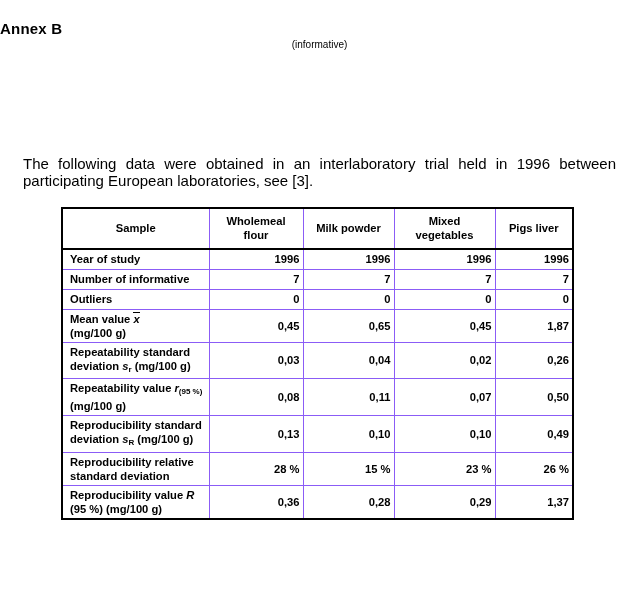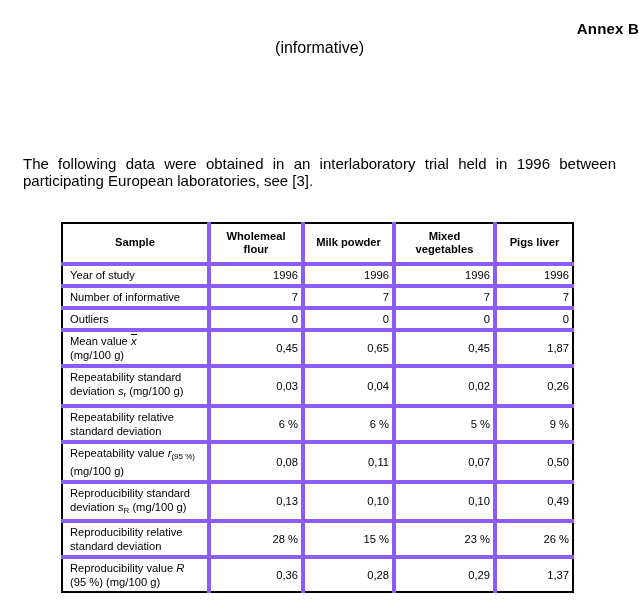--- a/index.html
+++ b/index.html
@@ -20,32 +20,32 @@
     position: absolute;
     inset: 0;
   }
 
   
   .annex-title {
     position: absolute;
     left: 0;
     right: 0;
     top: 20px;
-    text-align: right;
+    text-align: left;
     font-size: 15px;
     font-weight: bold;
     letter-spacing: 0.2px;
   }
   .annex-sub {
     position: absolute;
     left: 0;
     right: 0;
     top: 39px;
     text-align: center;
-    font-size: 16px;
+    font-size: 10px;
     font-weight: normal;
   }
   .section-title {
     position: absolute;
     left: 0;
     right: 0;
     top: 77px;
     text-align: center;
     font-size: 14.5px;
     font-weight: bold;
@@ -60,36 +60,36 @@
     font-size: 15px;
     line-height: 17px;
     text-align: justify;
     text-justify: inter-word;
   }
 
   
   .prec-table {
     position: absolute;
     left: 61px;
-    top: 222px;
+    top: 207px;
     width: 511px;
     border-collapse: collapse;
     table-layout: fixed;
     background: #84cc16;
   }
   .prec-table,
   .prec-table td,
   .prec-table th {
     box-sizing: border-box;
   }
   .prec-table td,
   .prec-table th {
-    border: 4px solid #8b5cf6;
+    border: 1px solid #8b5cf6;
     font-size: 11.2px;
-    font-weight: normal;
+    font-weight: bold;
     padding: 0;
     vertical-align: middle;
     background: #ffffff;
   }
   
   .prec-table {
     border: 2px solid #000000;
   }
   .prec-table thead th {
     border-top: none;
@@ -224,30 +224,20 @@
         <td class="label">
           Repeatability standard<br>
           deviation <span class="ital">s</span><span class="sub">r</span>&nbsp;(mg/100&nbsp;g)
         </td>
         <td class="val">0,03</td>
         <td class="val">0,04</td>
         <td class="val">0,02</td>
         <td class="val c-last">0,26</td>
       </tr>
 
-      <tr class="two-line">
-        <td class="label">
-          <span>Repeatability relative</span><br>
-          <span>standard deviation</span>
-        </td>
-        <td class="val">6 %</td>
-        <td class="val">6 %</td>
-        <td class="val">5 %</td>
-        <td class="val c-last">9 %</td>
-      </tr>
 
       <tr class="two-line">
         <td class="label">
           Repeatability value <span class="ital">r</span><span class="sub">(95&nbsp;%)</span><br>
           (mg/100&nbsp;g)
         </td>
         <td class="val">0,08</td>
         <td class="val">0,11</td>
         <td class="val">0,07</td>
         <td class="val c-last">0,50</td>

